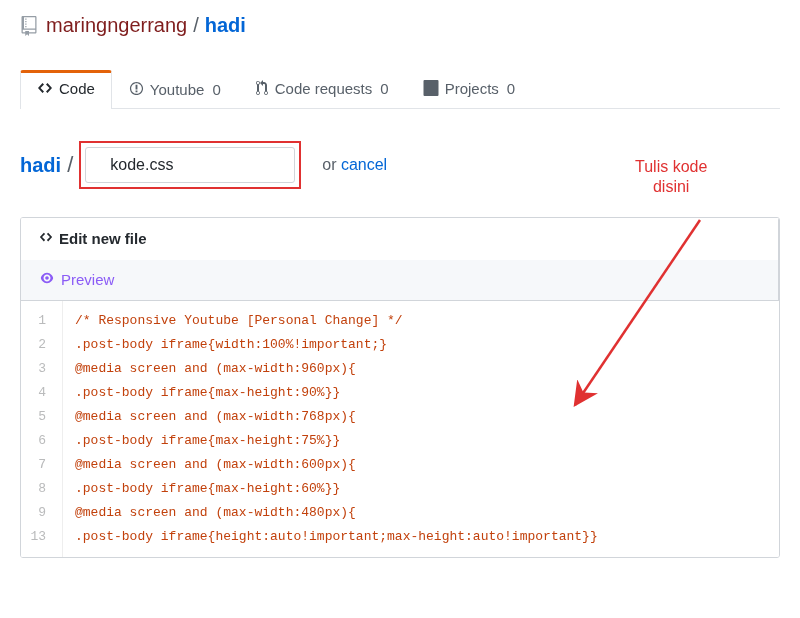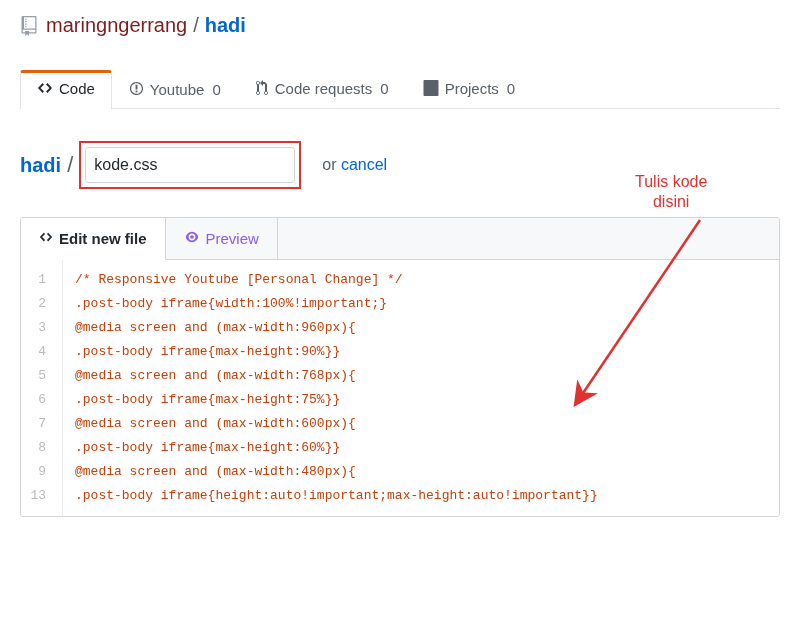--- a/index.html
+++ b/index.html
@@ -93,21 +93,21 @@
     font-size: 22px;
   }
   .filename-input-wrap {
     border: 2px solid #e03131;
     padding: 4px;
     display: inline-flex;
   }
   .filename-input {
     width: 210px;
     font-size: 16px;
-    padding: 8px 8px;
+    padding: 8px 24px;
     border: 1px solid #d1d5da;
     border-radius: 3px;
     color: #24292e;
     font-family: inherit;
     outline: none;
     background: #fff;
   }
   .or-text {
     margin-left: 21px;
     color: #586069;
@@ -123,20 +123,21 @@
   .editor-box {
     margin: 28px 20px 0 20px;
     border: 1px solid #d1d5da;
     border-radius: 3px;
     overflow: hidden;
   }
   .editor-tabs {
     display: flex;
     background: #f6f8fa;
     border-bottom: 1px solid #d1d5da;
+    flex-direction: column;
   }
   .etab {
     display: flex;
     align-items: center;
     gap: 6px;
     padding: 12px 18px;
     font-size: 15px;
     color: #8b5cf6;
     cursor: pointer;
     border-right: 1px solid #d1d5da;
@@ -279,21 +280,21 @@
         <div>6</div>
         <div>7</div>
         <div>8</div>
         <div>9</div>
         <div>13</div>
       </div>
     <div class="lines" id="codelines"><div>/* Responsive Youtube [Personal Change] */</div><div>.post-body iframe{width:100%!important;}</div><div>@media screen and (max-width:960px){</div><div>.post-body iframe{max-height:90%}}</div><div>@media screen and (max-width:768px){</div><div>.post-body iframe{max-height:75%}}</div><div>@media screen and (max-width:600px){</div><div>.post-body iframe{max-height:60%}}</div><div>@media screen and (max-width:480px){</div><div>.post-body iframe{height:auto!important;max-height:auto!important}}</div></div>
   </div>
 </div>
 
-<div class="annotation" style="top:172px; left:635px;" id="anno">Tulis kode<br>disini</div>
+<div class="annotation" style="top:157px; left:635px;" id="anno">Tulis kode<br>disini</div>
 
 <svg class="arrow" style="top:210px; left:560px;" width="160" height="220">
   <defs>
     <marker id="ah" markerWidth="12" markerHeight="12" refX="9" refY="5" orient="auto">
       <path d="M0,0 L10,5 L0,10 L3,5 Z" fill="#e03131"></path>
     </marker>
   </defs>
   <line x1="140" y1="10" x2="15" y2="195" stroke="#e03131" stroke-width="2.5" marker-end="url(#ah)"></line>
 </svg>
 

